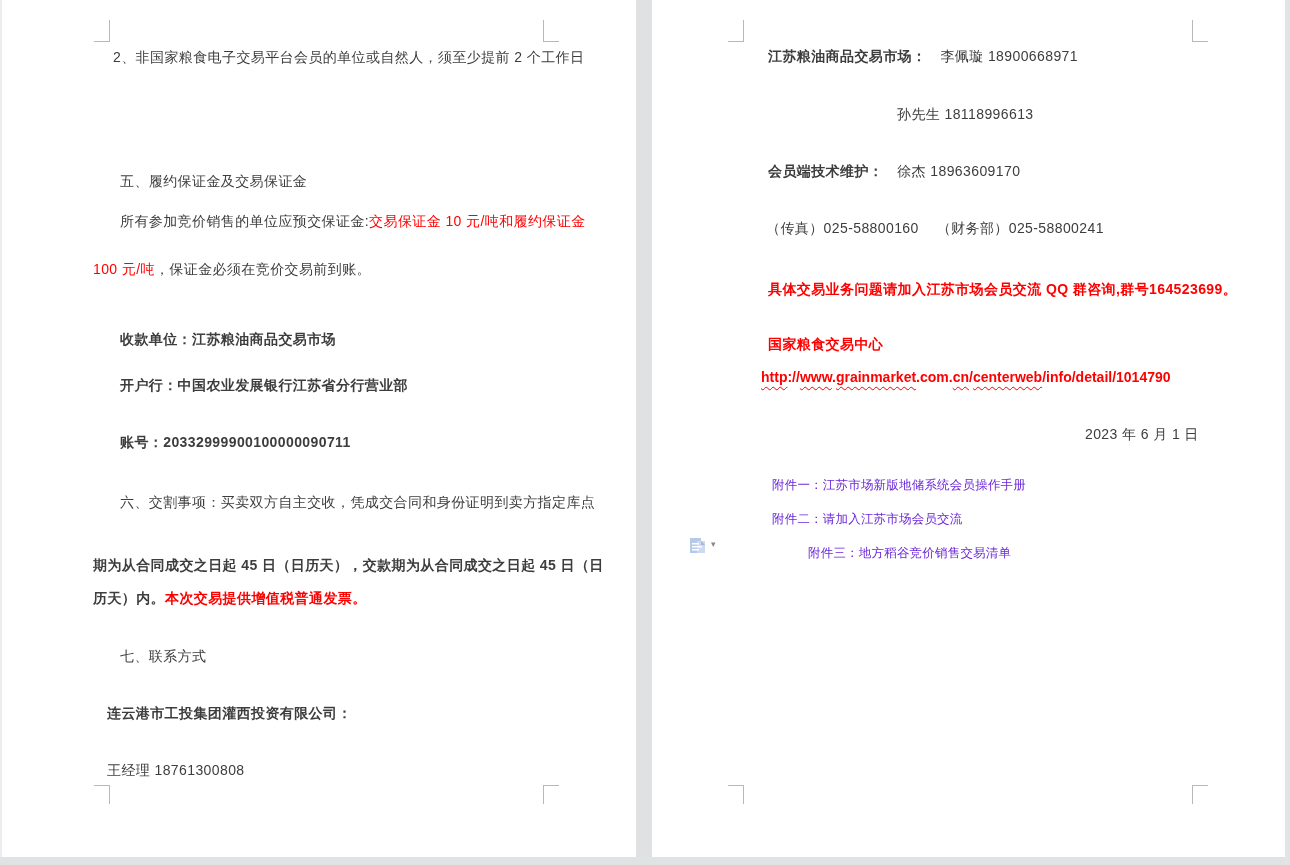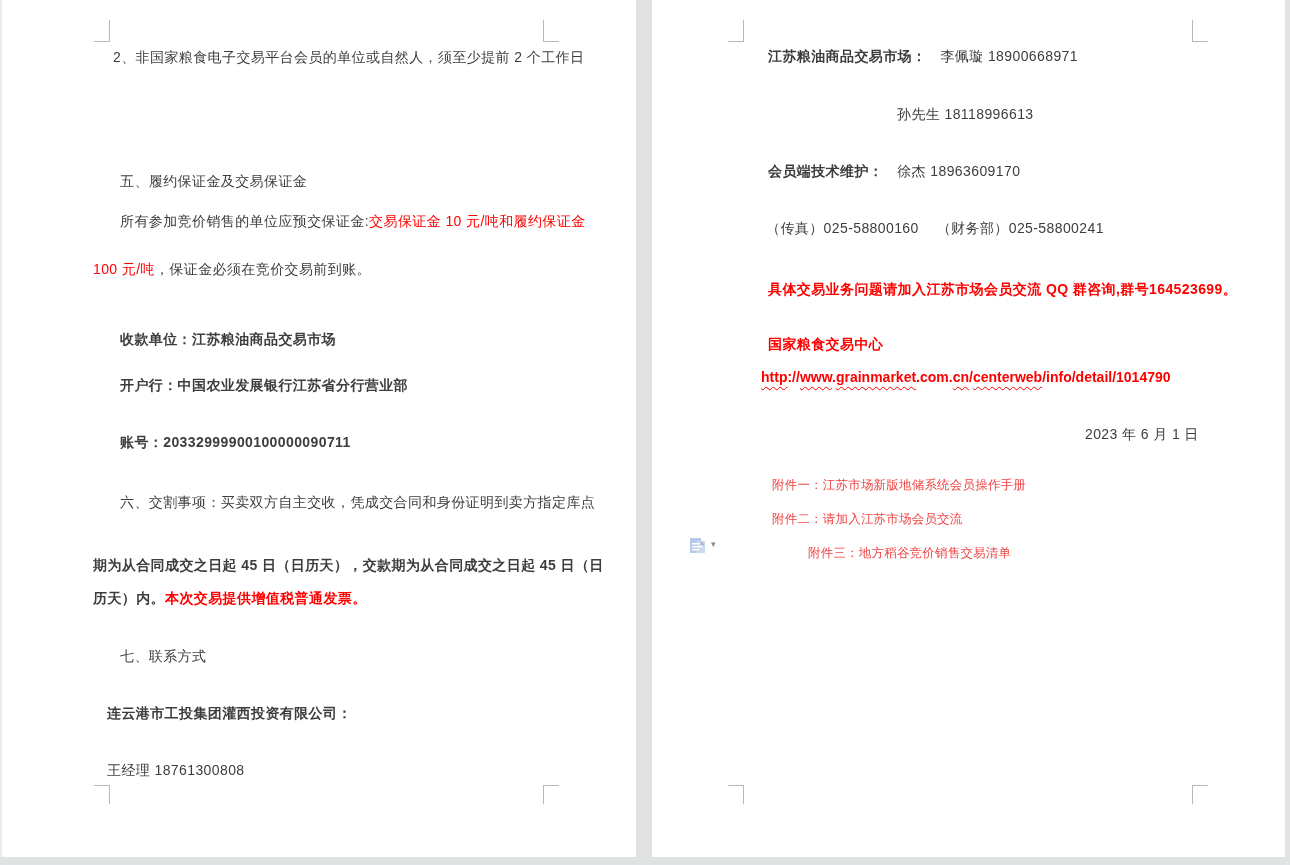--- a/index.html
+++ b/index.html
@@ -14,21 +14,21 @@
   .page-right{left:652px;width:633px;}
   .divider{position:absolute;left:636px;top:0;width:16px;height:865px;background:#dfe1e3;}
   .bottom-strip{position:absolute;left:0;top:857px;width:1290px;height:8px;background:#dfe3e4;}
   .right-strip{position:absolute;left:1285px;top:0;width:5px;height:865px;background:#e2e4e5;}
   .left-edge{position:absolute;left:0;top:0;width:2px;height:857px;background:#ebedee;}
 
   .line{position:absolute;white-space:nowrap;font-size:14px;letter-spacing:0.4px;line-height:17px;}
   .b{font-weight:bold;}
   .red{color:#ff0000;}
   .small{font-size:12.5px;letter-spacing:0.2px;}
-  .blue{color:#ef4444;text-align:right;}
+  .blue{color:#6d28d9;text-align:right;}
   .wavy{text-decoration-line:underline;text-decoration-style:wavy;text-decoration-color:#ff0000;text-decoration-thickness:1px;text-underline-offset:4px;}
   .gap14{margin-left:14px;}
   .gap18{margin-left:18px;}
 
   
   .crop{position:absolute;border:0 solid #b8b8b8;}
   .crop.tl{width:15px;height:21px;border-right-width:1px;border-bottom-width:1px;}
   .crop.tr{width:15px;height:21px;border-left-width:1px;border-bottom-width:1px;}
   .crop.bl{width:15px;height:18px;border-right-width:1px;border-top-width:1px;}
   .crop.br{width:15px;height:18px;border-left-width:1px;border-top-width:1px;}

